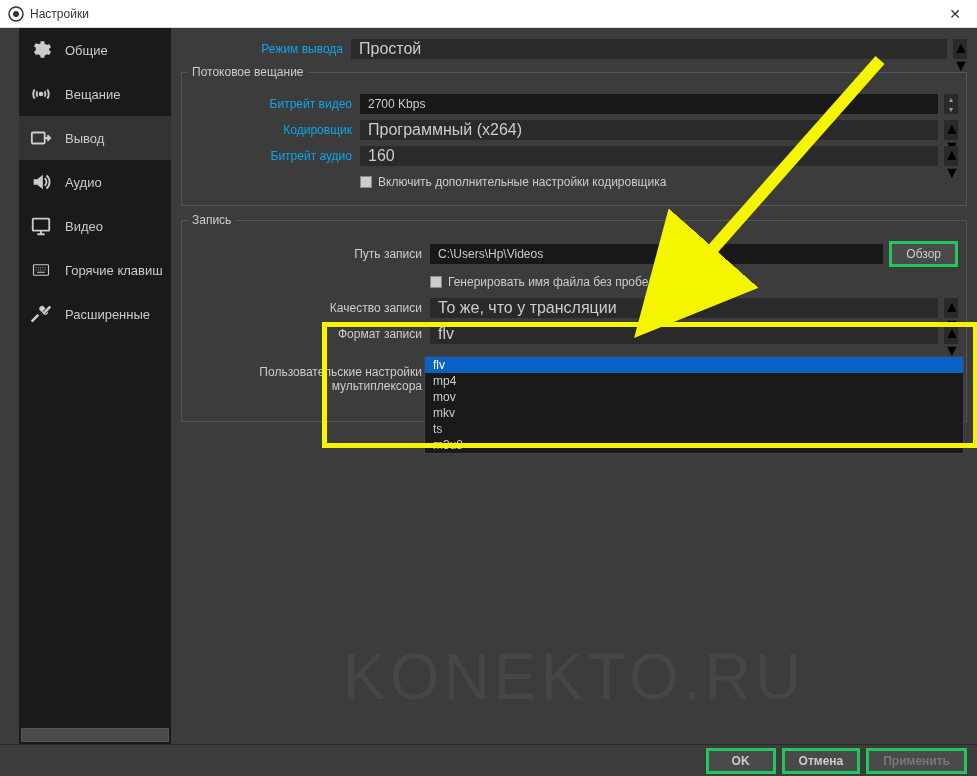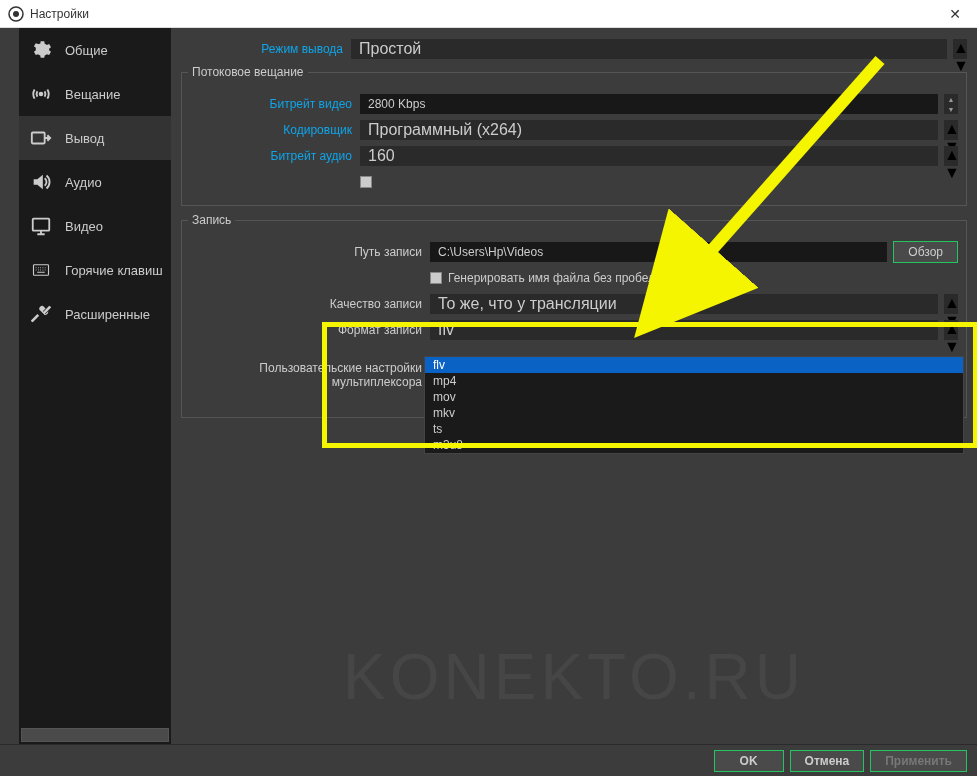--- a/index.html
+++ b/index.html
@@ -21,21 +21,21 @@
 .form-field { flex: 1; display: flex; align-items: center; gap: 6px; }
 .select-ctl { flex: 1; background: #2a2a2a; color: #ccc; font-size: 16px; padding: 3px 8px; border: none; height: 20px; display: flex; align-items: center; position: relative; }
 .input-ctl { flex: 1; background: #181818; color: #ccc; font-size: 12px; padding: 3px 8px; border: none; height: 20px; }
 .spinner { width: 14px; background: #2a2a2a; display: flex; flex-direction: column; height: 20px; }
 .spinner div { flex: 1; display: flex; align-items: center; justify-content: center; color: #999; font-size: 7px; cursor: pointer; }
 .updown { width: 14px; background: #2a2a2a; display: flex; flex-direction: column; height: 20px; }
 .group { border: 1px solid #555; background: #3c3c3c; padding: 6px 8px 8px 8px; margin-bottom: 2px; position: relative; }
 .group-title { color: #ccc; font-size: 12px; position: absolute; top: -8px; left: 6px; background: #3c3c3c; padding: 0 4px; }
 .checkbox-row { display: flex; align-items: center; gap: 6px; color: #ccc; font-size: 12px; }
 .checkbox { width: 12px; height: 12px; background: #ccc; border: 1px solid #888; }
-.btn { background: #4a4a4a; color: #ccc; font-size: 12px; padding: 3px 14px; border: 1px solid #22c55e; cursor: pointer; }
+.btn { background: #4a4a4a; color: #ccc; font-size: 12px; padding: 3px 14px; border: 3px solid #22c55e; cursor: pointer; }
 .footer { height: 32px; background: #3c3c3c; display: flex; align-items: center; justify-content: flex-end; padding: 0 10px; gap: 6px; border-top: 1px solid #2a2a2a; }
 .footer .btn { min-width: 70px; text-align: center; font-weight: bold; }
 .footer .btn.disabled { color: #777; }
 .highlight-box { position: absolute; border: 5px solid #f5f500; pointer-events: none; z-index: 50; }
 .dropdown-open { position: absolute; background: #1a1a1a; border: 1px solid #444; z-index: 40; }
 .dropdown-item { color: #ccc; font-size: 12px; padding: 1px 8px; cursor: pointer; }
 .dropdown-item.selected { background: #0a63c4; color: #fff; }
 .watermark { position: absolute; bottom: 30px; left: 50%; transform: translateX(-50%); font-size: 64px; font-weight: 300; color: rgba(80,80,80,0.5); letter-spacing: 4px; pointer-events: none; white-space: nowrap; }
 .arrow-svg { position: absolute; top: 0; left: 0; pointer-events: none; z-index: 60; }
 </style>
@@ -132,21 +132,21 @@
           </div>
       </div>
     </div>
 
     <div class="group" style="margin-top:8px;">
       <span class="group-title">Потоковое вещание</span>
       <div style="height:14px"></div>
       <div class="form-row">
         <div class="form-label">Битрейт видео</div>
         <div class="form-field">
-          <div class="input-ctl"><span>2800 Kbps</span></div>
+          <div class="input-ctl"><span>2700 Kbps</span></div>
           <div class="spinner">
               <div>▲</div>
               <div>▼</div>
             </div>
         </div>
       </div>
       <div class="form-row">
         <div class="form-label">Кодировщик</div>
         <div class="form-field">
           <div class="select-ctl">
@@ -167,20 +167,21 @@
           <div class="updown">
               <div>▲</div>
               <div>▼</div>
             </div>
         </div>
       </div>
       <div class="form-row">
         <div class="form-label"></div>
         <div class="form-field checkbox-row">
           <div class="checkbox"></div>
+          <span>Включить дополнительные настройки кодировщика</span>
         </div>
       </div>
     </div>
 
     <div class="group" style="margin-top:14px;">
       <span class="group-title">Запись</span>
       <div style="height:14px"></div>
       <div class="form-row">
         <div class="form-label-wide">Путь записи</div>
         <div class="form-field">

